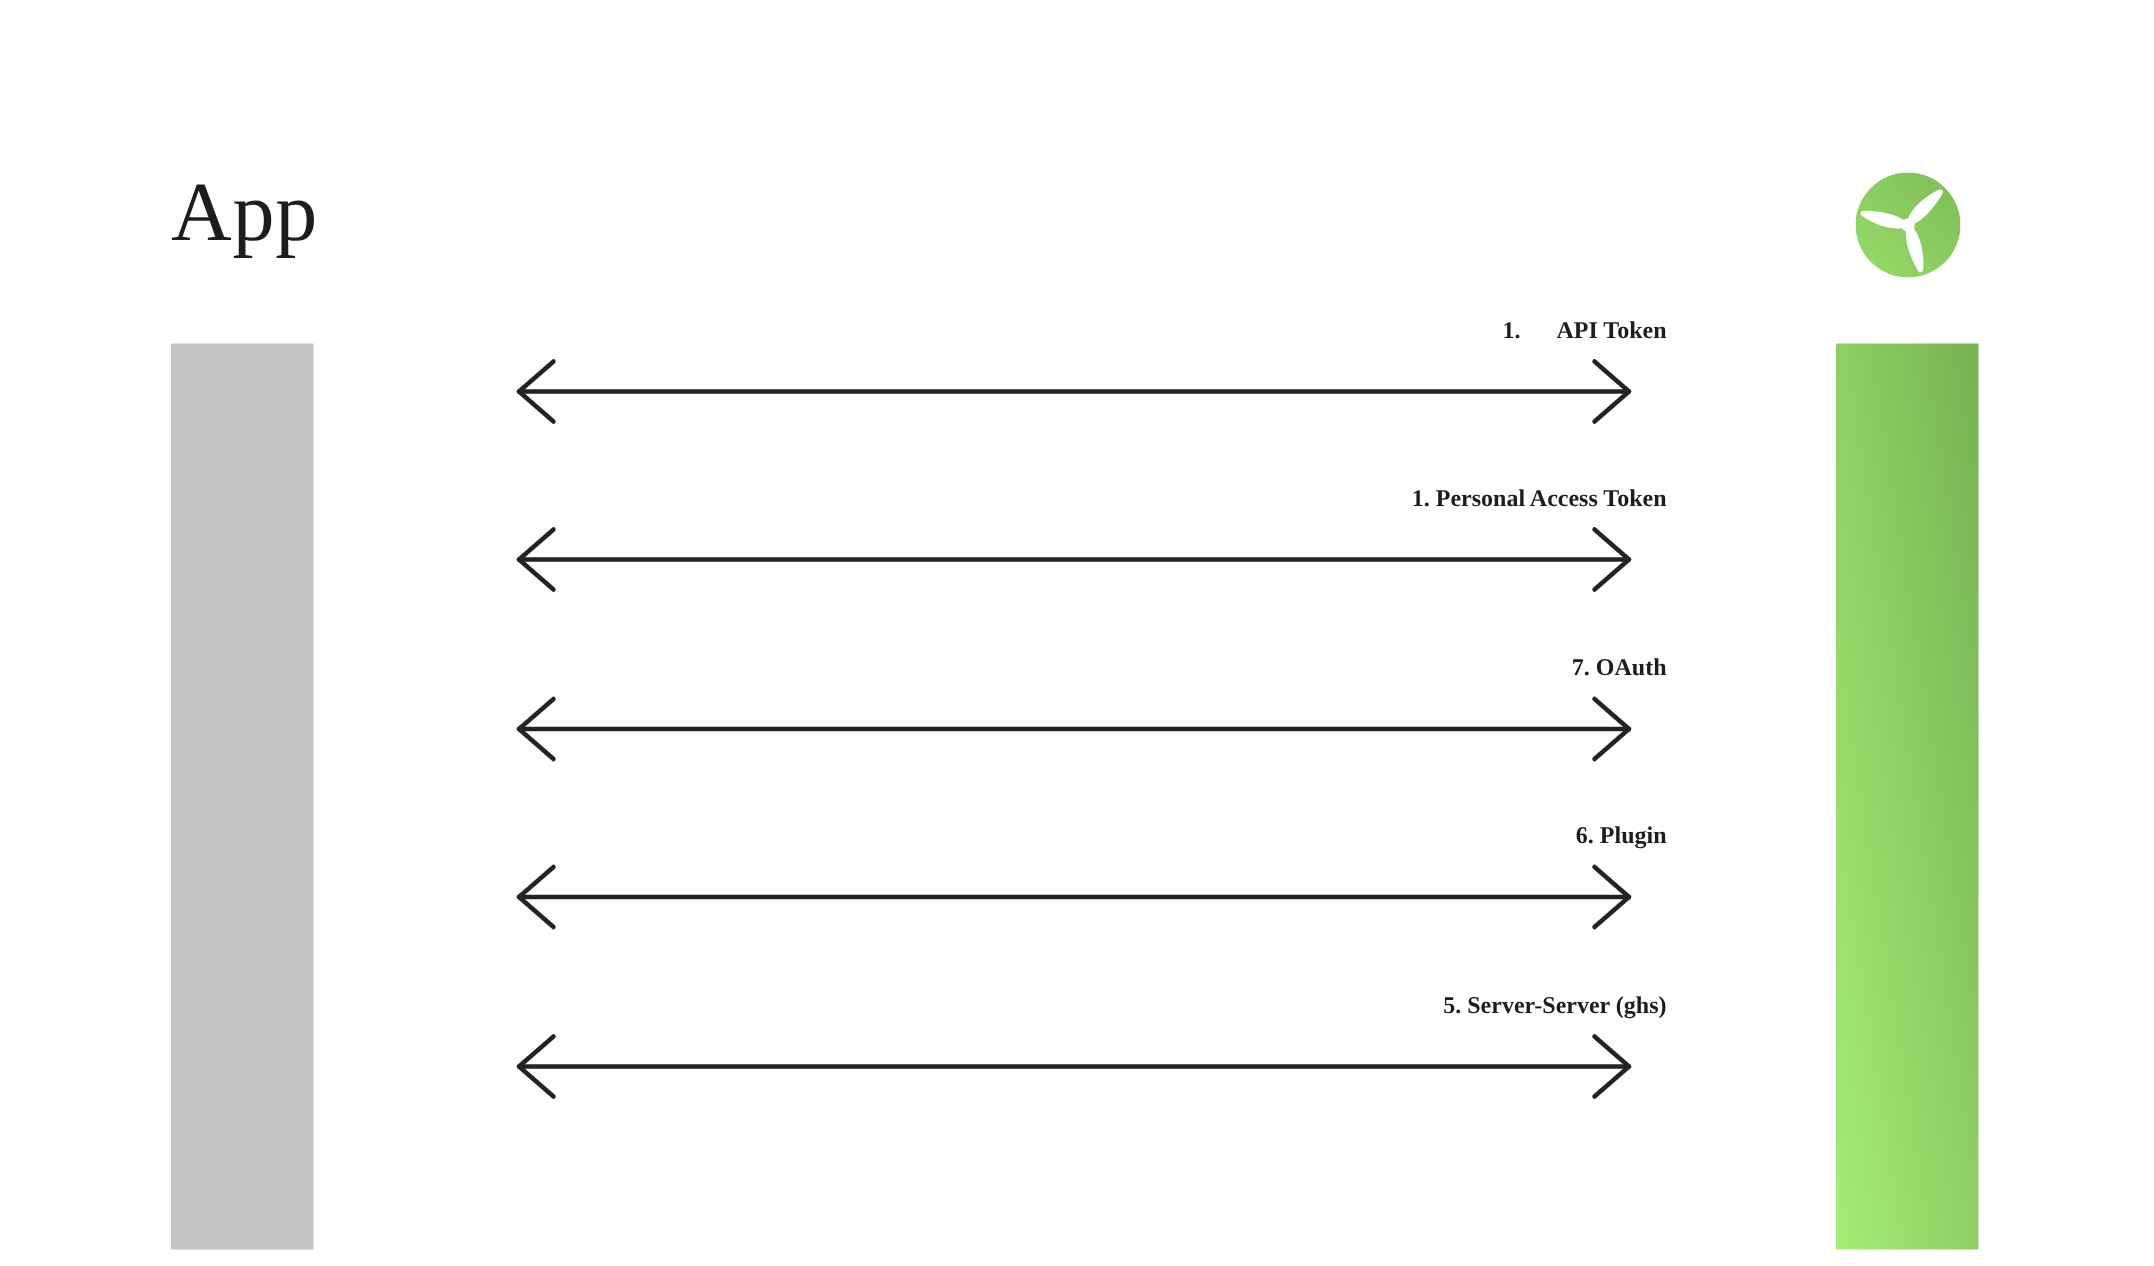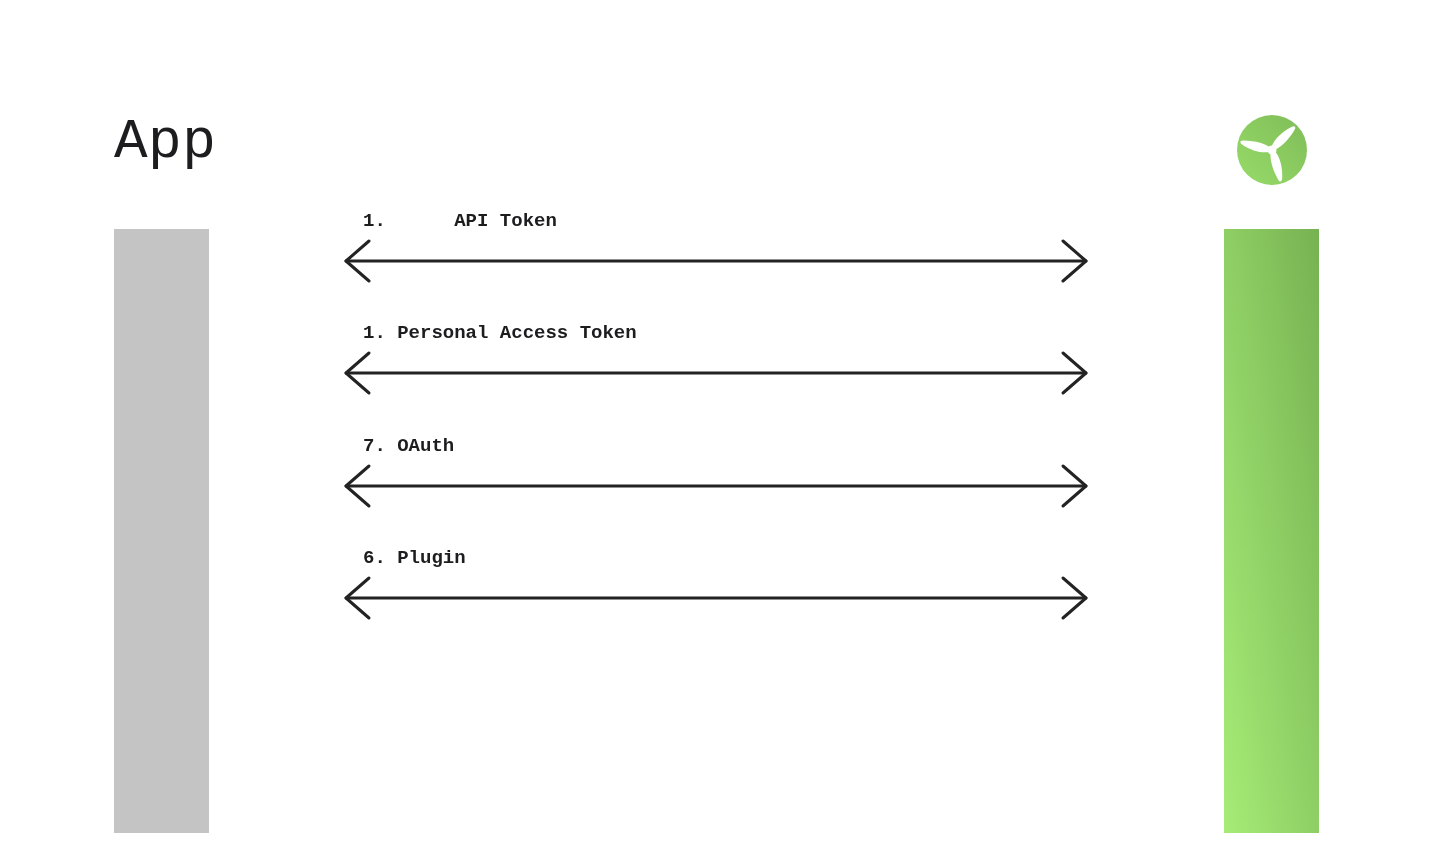--- a/index.html
+++ b/index.html
@@ -6,21 +6,21 @@
     margin: 0;
     padding: 0;
     background: #ffffff;
   }
   .canvas {
     position: relative;
     width: 1436px;
     height: 844px;
     background: var(--background, #ffffff);
     overflow: hidden;
-    font-family: Liberation Mono, monospace;
+    font-family: Liberation Serif, serif;
   }
   .app-title {
     position: absolute;
     left: 114px;
     top: 112px;
     margin: 0;
     font-size: 56px;
     font-weight: 400;
     letter-spacing: 0.5px;
     color: var(--text, #1d1d1f);
@@ -50,22 +50,22 @@
       var(--green-light, #a6ec77));
   }
   .connection-row {
     position: absolute;
     left: 342px;
     width: 748px;
   }
   .connection-label {
     height: 32px;
     line-height: 32px;
-    text-align: left;
-    font-size: 19px;
+    text-align: right;
+    font-size: 16px;
     font-weight: 700;
     color: var(--text, #232323);
     transform: translateX(21px);
     white-space: pre;
   }
   .arrow-svg {
     display: block;
     width: 748px;
     height: 48px;
   }
@@ -140,14 +140,22 @@
 
   <div class="connection-row" style="top:542px">
     <div class="connection-label">6. Plugin</div>
     <svg class="arrow-svg" viewBox="0 0 748 48">
       <line x1="4" y1="24" x2="744" y2="24"></line>
       <polyline points="27,4 4,24 27,44"></polyline>
       <polyline points="721,4 744,24 721,44"></polyline>
     </svg>
   </div>
 
+  <div class="connection-row" style="top:655px">
+    <div class="connection-label">5. Server-Server (ghs)</div>
+    <svg class="arrow-svg" viewBox="0 0 748 48">
+      <line x1="4" y1="24" x2="744" y2="24"></line>
+      <polyline points="27,4 4,24 27,44"></polyline>
+      <polyline points="721,4 744,24 721,44"></polyline>
+    </svg>
+  </div>
 
 </div>
 
 </body></html>

